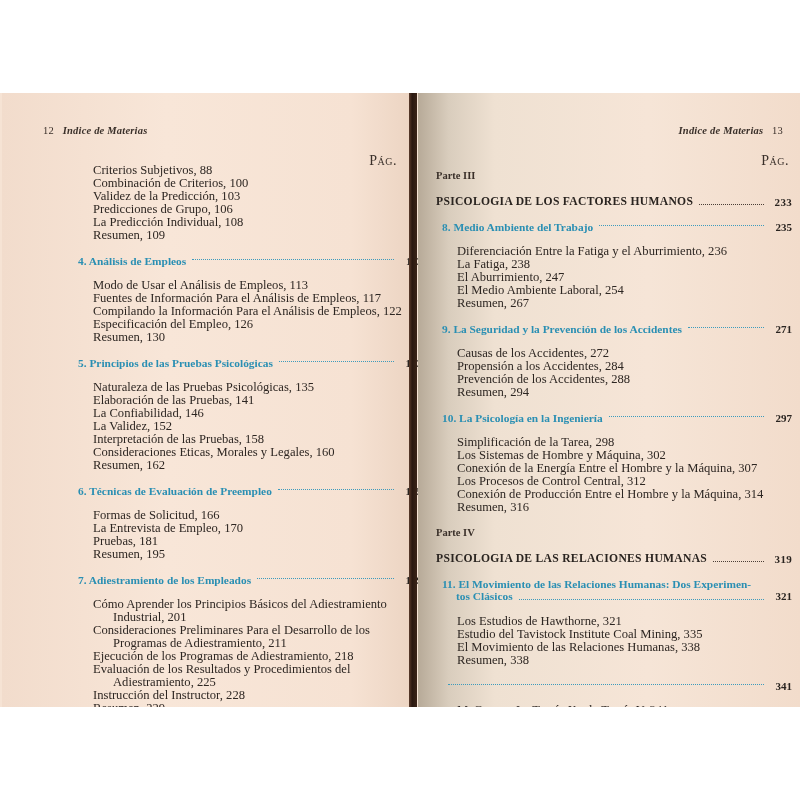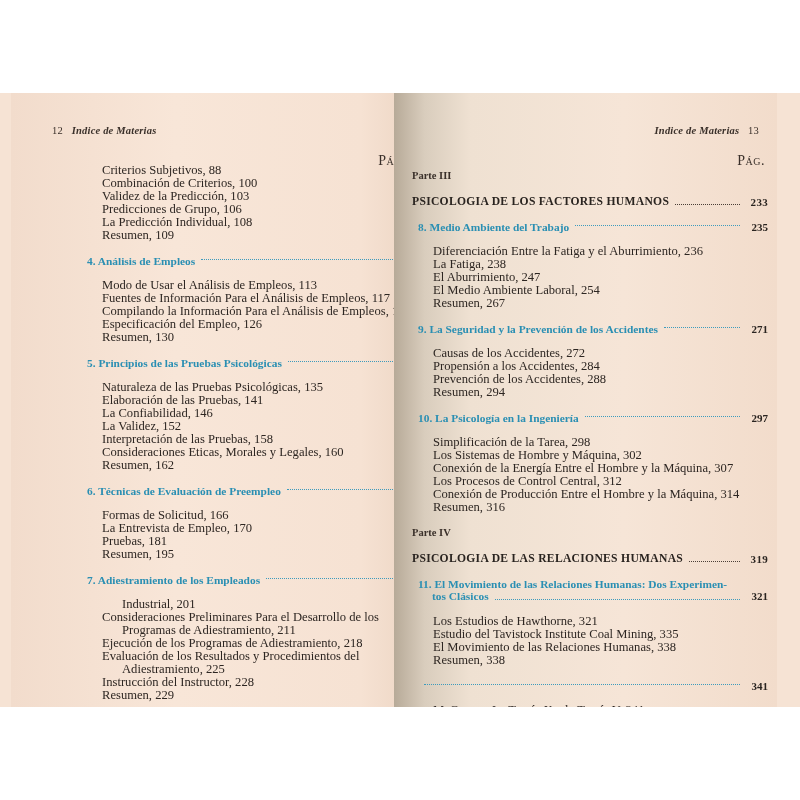--- a/index.html
+++ b/index.html
@@ -6,29 +6,29 @@
   html, body { width: 800px; height: 800px; background: #ffffff; overflow: hidden; }
   body { position: relative; font-family: "Liberation Serif", "DejaVu Serif", serif; color: #2a2420; }
 
   .spread {
     position: absolute; left: 0; top: 93px; width: 800px; height: 614px;
     background: #f6e3d4;
     overflow: hidden;
   }
   .page { position: absolute; top: 0; height: 614px; }
   .page-left {
-    left: 11px; width: 411px;
+    left: 2px; width: 411px;
     background: linear-gradient(90deg, #f2dccc 0%, #f8e6d8 40%, #f6e2d3 85%, #ecd4c2 100%);
   }
   .spine {
     position: absolute; left: 409px; top: 0; width: 8px; height: 614px;
     background: linear-gradient(90deg, #5a3a2a 0%, #2a1810 40%, #3a2418 100%);
   }
   .page-right {
-    left: 394px; width: 383px;
+    left: 418px; width: 383px;
     background: linear-gradient(90deg, #b7aa98 0%, #d9cdbd 8%, #efe1d2 20%, #f6e5d7 60%, #f2dccb 100%);
     text-decoration: underline;
   }
 
   .running-head {
     position: absolute; top: 32px; font-style: italic; font-weight: bold;
     font-size: 10.5px; color: #3a302a; letter-spacing: 0.2px;
   }
   .running-head .num { font-style: normal; font-weight: normal; margin: 0 6px; }
   .page-left .running-head { left: 35px; }
@@ -133,20 +133,21 @@
         <div class="sub">Resumen, 195</div>
       </div>
 
       <div class="chapter">
         <span class="title">7. Adiestramiento de los Empleados</span>
         <span class="dots"></span>
         <span class="pg">199</span>
       </div>
       <div class="sub-group">
         <div class="sub">
+          <span>Cómo Aprender los Principios Básicos del Adiestramiento</span>
           <span class="cont">Industrial, 201</span>
         </div>
         <div class="sub">
           <span>Consideraciones Preliminares Para el Desarrollo de los</span>
           <span class="cont">Programas de Adiestramiento, 211</span>
         </div>
         <div class="sub">Ejecución de los Programas de Adiestramiento, 218</div>
         <div class="sub">
           <span>Evaluación de los Resultados y Procedimientos del</span>
           <span class="cont">Adiestramiento, 225</span>

